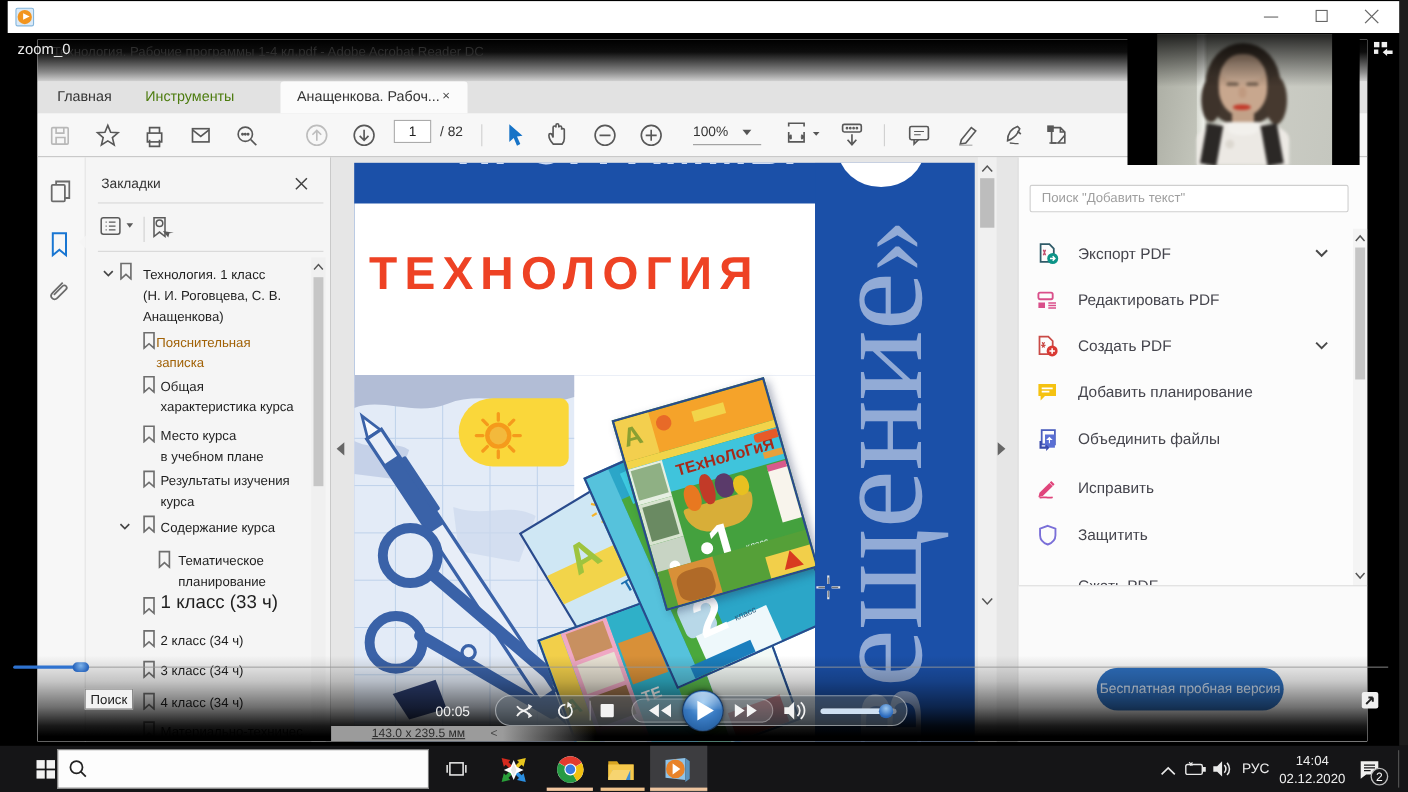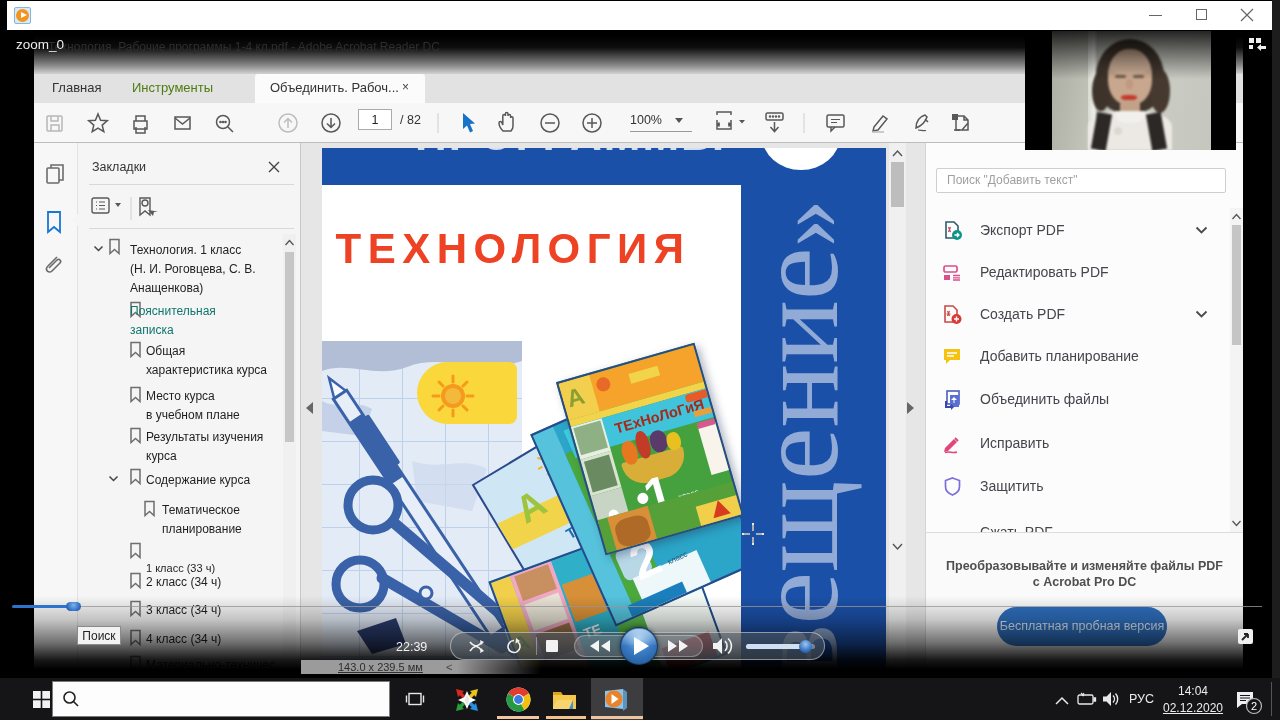--- a/index.html
+++ b/index.html
@@ -26,21 +26,21 @@
 
   <div id="acro" class="abs" style="left:34px;top:36px;width:1209px;height:638px;background:#e6e6e6;overflow:hidden;">
 
     <div class="abs" style="left:0;top:0;width:1209px;height:38px;background:linear-gradient(#000 0%,#0d0d0d 30%,#8a8a8a 78%,#d2d2d2 100%);"></div>
     <div class="abs" style="left:14px;top:4px;font-size:12px;color:#2e2e2e;">Технология. Рабочие программы 1-4 кл.pdf - Adobe Acrobat Reader DC</div>
 
     <div class="abs" style="left:0;top:38px;width:1209px;height:29px;background:#e2e2e2;"></div>
     <div class="abs" style="left:18px;top:44px;font-size:13px;color:#333;">Главная</div>
     <div class="abs" style="left:98px;top:44px;font-size:13px;color:#4d7c0f;">Инструменты</div>
     <div class="abs" style="left:221px;top:38px;width:170px;height:29px;background:#fbfbfb;border-radius:3px 3px 0 0;"></div>
-    <div class="abs" style="left:236px;top:44px;font-size:13px;color:#333;">Объединить. Рабоч...</div>
+    <div class="abs" style="left:236px;top:44px;font-size:13px;color:#333;">Анащенкова. Рабоч...</div>
     <div class="abs" style="left:368px;top:44px;font-size:12px;color:#444;">×</div>
 
     <div class="abs" style="left:0;top:67px;width:1209px;height:40px;background:#f7f7f7;border-bottom:1px solid #bdbdbd;"></div>
     <svg class="abs" style="left:0;top:67px;" width="1000" height="40" fill="none" stroke="#585858" stroke-width="1.5">
 
       <g stroke="#b8b8b8">
           <rect x="13" y="13" width="15" height="15" rx="1"></rect>
           <path d="M17,13 v5 h7 v-5 M17,28 v-6 h8 v6"></path>
         </g>
 
@@ -172,21 +172,21 @@
         <svg class="abs" style="left:59px;top:209px;" width="11" height="8">
           <path d="M1.5,1.5 l4,4 4,-4" stroke="#444" stroke-width="1.5" fill="none"></path>
         </svg>
         <svg class="abs" style="left:74px;top:202px;" width="13" height="17" fill="none">
           <path d="M2,1.5 h9 v14 l-4.5,-4 -4.5,4 z" stroke="#6e6e6e" stroke-width="1.5"></path>
         </svg>
         <div class="abs" style="left:96px;top:205px;width:165px;font-size:12px;color:#1f1f1f;line-height:19px;">Технология. 1 класс<br>(Н. И. Роговцева, С. В.<br>Анащенкова)</div>
         <svg class="abs" style="left:95px;top:265px;" width="13" height="17" fill="none">
           <path d="M2,1.5 h9 v14 l-4.5,-4 -4.5,4 z" stroke="#6e6e6e" stroke-width="1.5"></path>
         </svg>
-        <div class="abs" style="left:96px;top:266px;width:170px;font-size:12px;color:#0f766e;line-height:19px;">Пояснительная<br>записка</div>
+        <div class="abs" style="left:108px;top:266px;width:170px;font-size:12px;color:#a16207;line-height:19px;">Пояснительная<br>записка</div>
         <svg class="abs" style="left:95px;top:305px;" width="13" height="17" fill="none">
           <path d="M2,1.5 h9 v14 l-4.5,-4 -4.5,4 z" stroke="#6e6e6e" stroke-width="1.5"></path>
         </svg>
         <div class="abs" style="left:112px;top:306px;width:170px;font-size:12px;color:#1f1f1f;line-height:19px;">Общая<br>характеристика курса</div>
         <svg class="abs" style="left:95px;top:350px;" width="13" height="17" fill="none">
           <path d="M2,1.5 h9 v14 l-4.5,-4 -4.5,4 z" stroke="#6e6e6e" stroke-width="1.5"></path>
         </svg>
         <div class="abs" style="left:112px;top:351px;width:170px;font-size:12px;color:#1f1f1f;line-height:19px;">Место курса<br>в учебном плане</div>
         <svg class="abs" style="left:95px;top:391px;" width="13" height="17" fill="none">
           <path d="M2,1.5 h9 v14 l-4.5,-4 -4.5,4 z" stroke="#6e6e6e" stroke-width="1.5"></path>
@@ -199,21 +199,21 @@
           <path d="M2,1.5 h9 v14 l-4.5,-4 -4.5,4 z" stroke="#6e6e6e" stroke-width="1.5"></path>
         </svg>
         <div class="abs" style="left:112px;top:435px;width:170px;font-size:12px;color:#1f1f1f;line-height:19px;">Содержание курса</div>
         <svg class="abs" style="left:109px;top:464px;" width="13" height="17" fill="none">
           <path d="M2,1.5 h9 v14 l-4.5,-4 -4.5,4 z" stroke="#6e6e6e" stroke-width="1.5"></path>
         </svg>
         <div class="abs" style="left:128px;top:465px;width:170px;font-size:12px;color:#1f1f1f;line-height:19px;">Тематическое<br>планирование</div>
         <svg class="abs" style="left:95px;top:506px;" width="13" height="17" fill="none">
           <path d="M2,1.5 h9 v14 l-4.5,-4 -4.5,4 z" stroke="#6e6e6e" stroke-width="1.5"></path>
         </svg>
-        <div class="abs" style="left:112px;top:523px;width:170px;font-size:11px;color:#1f1f1f;line-height:19px;">1 класс (33 ч)</div>
+        <div class="abs" style="left:112px;top:502px;width:170px;font-size:17px;color:#1f1f1f;line-height:19px;">1 класс (33 ч)</div>
         <svg class="abs" style="left:95px;top:536px;" width="13" height="17" fill="none">
           <path d="M2,1.5 h9 v14 l-4.5,-4 -4.5,4 z" stroke="#6e6e6e" stroke-width="1.5"></path>
         </svg>
         <div class="abs" style="left:112px;top:537px;width:170px;font-size:12px;color:#1f1f1f;line-height:19px;">2 класс (34 ч)</div>
         <svg class="abs" style="left:95px;top:564px;" width="13" height="17" fill="none">
           <path d="M2,1.5 h9 v14 l-4.5,-4 -4.5,4 z" stroke="#6e6e6e" stroke-width="1.5"></path>
         </svg>
         <div class="abs" style="left:112px;top:565px;width:170px;font-size:12px;color:#1f1f1f;line-height:19px;">3 класс (34 ч)</div>
         <svg class="abs" style="left:95px;top:593px;" width="13" height="17" fill="none">
           <path d="M2,1.5 h9 v14 l-4.5,-4 -4.5,4 z" stroke="#6e6e6e" stroke-width="1.5"></path>
@@ -442,21 +442,20 @@
     <div class="abs" style="left:1196px;top:172px;width:13px;height:324px;background:#f4f4f4;"></div>
     <svg class="abs" style="left:1196px;top:176px;" width="13" height="10">
         <path d="M2.5,7 l4,-4.5 4,4.5" stroke="#555" stroke-width="1.3" fill="none"></path>
       </svg>
     <div class="abs" style="left:1198px;top:189px;width:9px;height:120px;background:#c5c5c5;"></div>
     <svg class="abs" style="left:1196px;top:482px;" width="13" height="10">
         <path d="M2.5,3 l4,4.5 4,-4.5" stroke="#555" stroke-width="1.3" fill="none"></path>
       </svg>
 
     <div class="abs" style="left:892px;top:496px;width:317px;height:142px;background:#fafafa;border-top:1px solid #dcdcdc;"></div>
-    <div class="abs" style="left:892px;top:522px;width:317px;text-align:center;font-size:12.5px;font-weight:bold;color:#4f4f4f;line-height:16px;">Преобразовывайте и изменяйте файлы PDF<br>с Acrobat Pro DC</div>
     <div class="abs" style="left:963px;top:571px;width:170px;height:39px;border-radius:20px;background:#2e6fbe;color:#dce9f8;font-size:12.5px;text-align:center;line-height:39px;">Бесплатная пробная версия</div>
 
     <div class="abs" style="left:0;top:560px;width:1209px;height:78px;background:linear-gradient(rgba(0,0,0,0) 0%,rgba(0,0,0,.2) 30%,rgba(0,0,0,.55) 60%,rgba(0,0,0,.9) 82%,rgba(0,0,0,1) 94%);"></div>
 
     <div class="abs" style="left:267px;top:624px;width:240px;height:14px;background:linear-gradient(90deg,#9b9b9b 65%,rgba(155,155,155,0));"></div>
     <div class="abs" style="left:304px;top:625px;font-size:11px;color:#2e2e2e;text-decoration:underline;">143.0 x 239.5 мм</div>
     <div class="abs" style="left:412px;top:625px;font-size:11px;color:#444;">&lt;</div>
   </div>
 
   <div class="abs" style="left:16px;top:37px;font-size:13.5px;color:#ececec;">zoom_0</div>
@@ -501,21 +500,21 @@
       <rect x="0" y="7" width="4" height="4"></rect>
     <path d="M8,9.5 l4,-3.5 v2 h5 v3 h-5 v2 z"></path>
   </svg>
 
   <div class="abs" style="left:14px;top:606px;width:1248px;height:1px;background:rgba(150,150,150,.8);"></div>
   <div class="abs" style="left:12px;top:604.5px;width:56px;height:3.5px;background:#2e72cf;border-radius:2px;"></div>
   <div class="abs" style="left:66px;top:601.5px;width:15px;height:9px;border-radius:4.5px;background:radial-gradient(circle at 50% 35%,#7db3ea 0%,#2a66bd 70%);"></div>
 
   <div class="abs" style="left:77px;top:626px;width:44px;height:19px;background:#f2f2f2;border:1px solid #8a8a8a;font-size:12px;color:#222;text-align:center;line-height:18px;">Поиск</div>
 
-  <div class="abs" style="left:396px;top:640px;font-size:12.5px;color:#f0f0f0;">22:39</div>
+  <div class="abs" style="left:396px;top:640px;font-size:12.5px;color:#f0f0f0;">00:05</div>
   <div class="abs" style="left:450px;top:632px;width:375px;height:28px;border-radius:14px;background:rgba(82,92,104,.55);border:1px solid rgba(255,255,255,.45);"></div>
   <svg class="abs" style="left:466px;top:636px;" width="70" height="20" fill="none" stroke="#f0f0f0" stroke-width="1.6">
     <path d="M4,15 C8,8 12,12 16,6 M16,15 C12,8 8,12 4,6"></path>
     <path d="M14,4 l4,2 -3,3 z" fill="#f0f0f0" stroke="none"></path>
     <path d="M14,17 l4,-2 -3,-3 z" fill="#f0f0f0" stroke="none"></path>
     <path d="M48,4.5 a6,6 0 1 0 4,1.5"></path>
     <path d="M50,2 l4,3 -4.5,2.5 z" fill="#f0f0f0" stroke="none"></path>
   </svg>
   <div class="abs" style="left:536px;top:637px;width:1px;height:18px;background:rgba(255,255,255,.35);"></div>
   <div class="abs" style="left:546px;top:640px;width:12px;height:12px;background:#f2f2f2;border-radius:1px;"></div>
@@ -617,21 +616,21 @@
     <rect x="1" y="3" width="15" height="9" rx="1.5"></rect>
       <path d="M17,6 v3 h1.5 v-3 z" fill="#e8e8e8"></path>
     <path d="M4,1 l3,3 M5,4 l2,-3" stroke-width="1.1"></path>
   </svg>
   <svg class="abs" style="left:1102px;top:691px;" width="20" height="16" fill="#e8e8e8">
     <path d="M1,5.5 h3.5 l4.5,-4.5 v14 l-4.5,-4.5 h-3.5 z"></path>
     <path d="M11,4.5 a5,5 0 0 1 0,7 M13.5,2.5 a8,8 0 0 1 0,11" stroke="#e8e8e8" stroke-width="1.4" fill="none"></path>
   </svg>
   <div class="abs" style="left:1129px;top:692px;font-size:12.5px;color:#ececec;">РУС</div>
   <div class="abs" style="left:1160px;top:684px;width:66px;text-align:center;font-size:12px;color:#ececec;">14:04</div>
-  <div class="abs" style="left:1160px;top:701px;width:66px;text-align:center;font-size:12px;color:#ececec;text-decoration:underline;">02.12.2020</div>
+  <div class="abs" style="left:1160px;top:701px;width:66px;text-align:center;font-size:12px;color:#ececec;">02.12.2020</div>
   <svg class="abs" style="left:1236px;top:691px;" width="28" height="24">
     <path d="M1,1 h16 v12 h-11 l-5,4 z" fill="#f0f0f0"></path>
     <path d="M4,4.5 h10 M4,7 h10 M4,9.5 h6" stroke="#151517" stroke-width="1.2"></path>
     <circle cx="18" cy="15" r="7.5" fill="#151517" stroke="#bbb" stroke-width="1.2"></circle>
     <text x="18" y="19" font-size="11" fill="#fff" text-anchor="middle" font-family="Liberation Sans">2</text>
   </svg>
   <div class="abs" style="left:1271px;top:682px;width:1px;height:34px;background:#555;"></div>
 
 </div>
 

